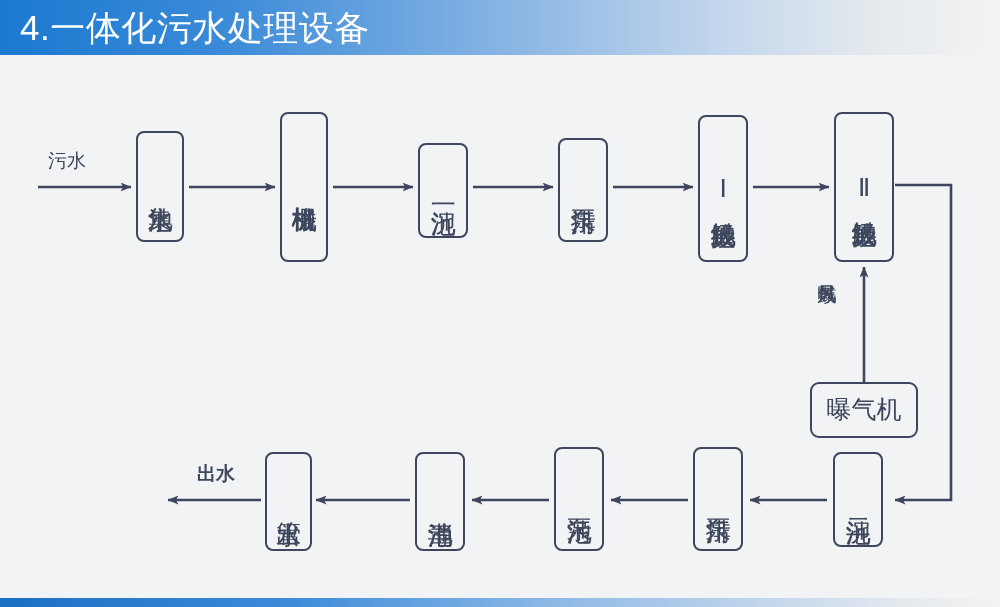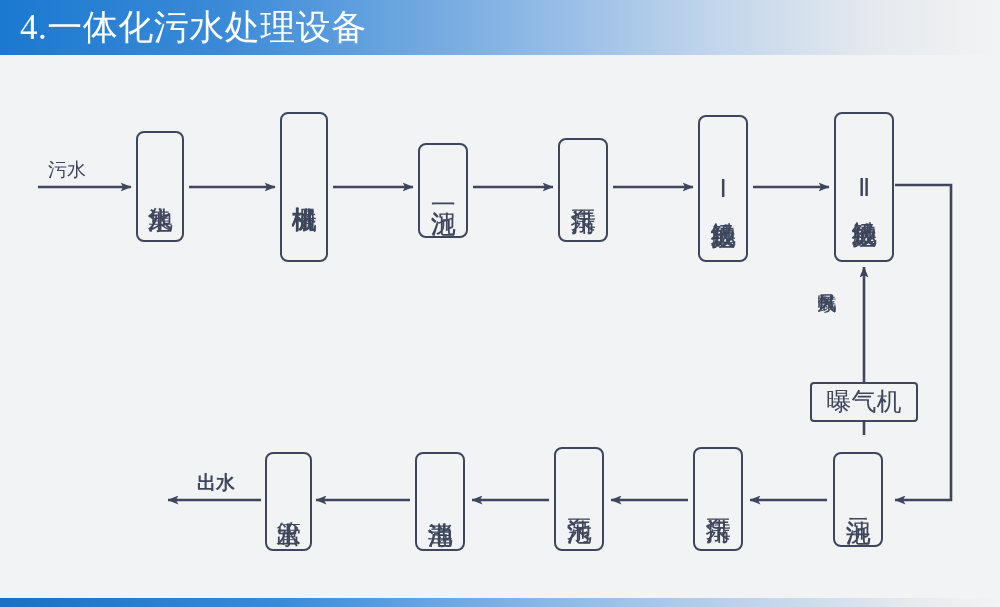--- a/index.html
+++ b/index.html
@@ -9,21 +9,20 @@
     font-family:"Liberation Sans","DejaVu Sans",sans-serif;
     overflow:hidden;
     position:relative;
   }
   #page{position:relative;width:1000px;height:607px;}
 
   
   .header{
     position:absolute;left:0;top:0;width:1000px;height:55px;
     background:linear-gradient(90deg,#1b79d0 0%,#3a8ad8 22%,#86b4e4 50%,#c3d6ec 72%,#e6eaee 88%,#f2f3f4 100%);
-    font-family:Liberation Serif, serif;
   }
   .header-title{
     position:absolute;left:20px;top:2px;
     font-size:35px;line-height:52px;color:#ffffff;
     letter-spacing:0.5px;white-space:nowrap;
   }
   .footer-bar{
     position:absolute;left:0;bottom:0;width:1000px;height:9px;
     background:linear-gradient(90deg,#1b6fc4 0%,#3a8ad8 28%,#8cb8e6 55%,#c6d8ec 78%,#e8ebee 92%,#f2f3f4 100%);
   }
@@ -46,21 +45,21 @@
     letter-spacing:0px;
   }
   .node.vert{
     writing-mode:vertical-rl;
     text-orientation:upright;
   }
   .node.horiz{font-size:25px;}
 
   
   .lbl{
-    position:absolute;color:#3d465c;font-size:19px;white-space:nowrap;margin-top:9px;
+    position:absolute;color:#3d465c;font-size:19px;white-space:nowrap;
   }
   .lbl.vert{
     writing-mode:vertical-rl;text-orientation:upright;line-height:1.0;
     font-size:19px;
   }
 </style>
 </head>
 <body>
 
 <div id="page">
@@ -107,21 +106,21 @@
     <div class="node vert" style="left:418px;top:88px;width:50px;height:95px;">一沉池</div>
 
     <div class="node vert" style="left:558px;top:83px;width:50px;height:104px;">排污泵</div>
 
     <div class="node vert" style="left:698px;top:60px;width:50px;height:147px;">Ⅰ级接触池</div>
 
     <div class="node vert" style="left:834px;top:57px;width:60px;height:150px;">Ⅱ级接触池</div>
 
     <div class="lbl vert" style="left:818px;top:215px;">鼓风曝气</div>
 
-    <div class="node horiz" style="left:810px;top:327px;width:108px;height:40px;border-radius:4px;">曝气机</div>
+    <div class="node horiz" style="left:810px;top:327px;width:108px;height:56px;border-radius:9px;">曝气机</div>
 
     <div class="node vert" style="left:833px;top:397px;width:50px;height:95px;">二沉池</div>
 
     <div class="node vert" style="left:693px;top:392px;width:50px;height:104px;">排污泵</div>
 
     <div class="node vert" style="left:554px;top:392px;width:50px;height:104px;">污泵池</div>
 
     <div class="node vert" style="left:415px;top:397px;width:50px;height:99px;">消毒池</div>
 
     <div class="node vert" style="left:265px;top:397px;width:47px;height:99px;">出水管</div>

